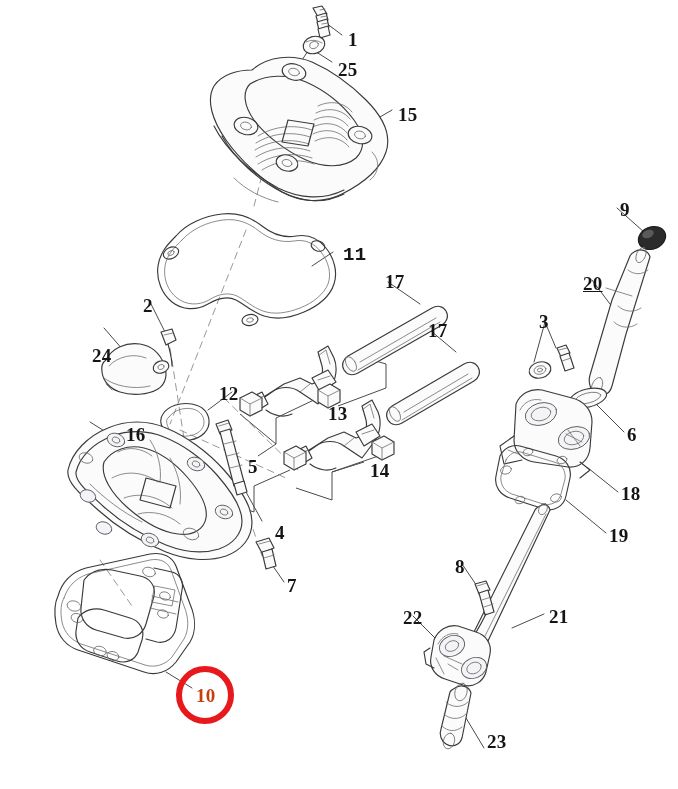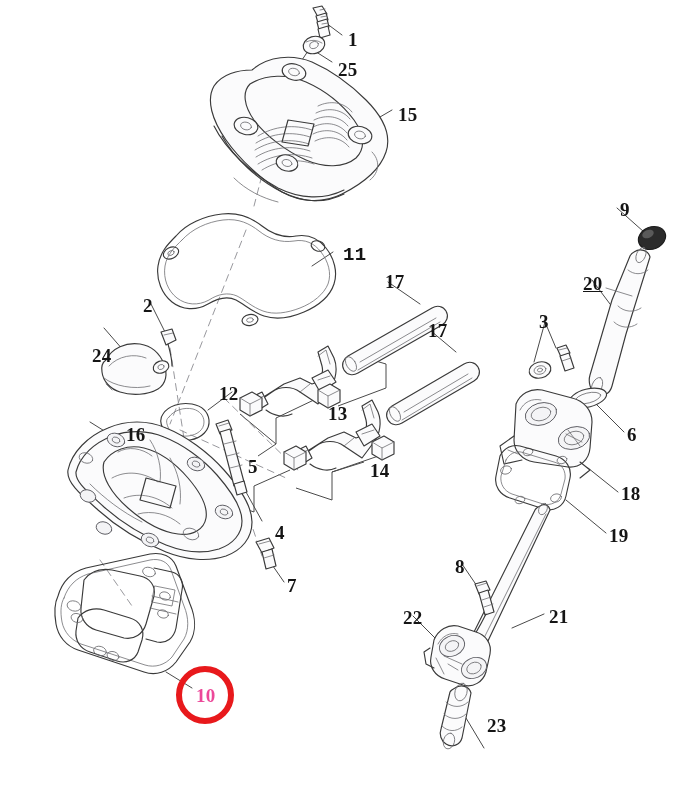--- a/index.html
+++ b/index.html
@@ -84,21 +84,21 @@
     font-family: "Liberation Serif", "DejaVu Serif", serif;
     font-weight: 700;
     font-size: 19px;
     color: #151515;
     line-height: 1;
     white-space: nowrap;
     letter-spacing: 0.3px;
     user-select: none;
   }
   .callout.highlighted {
-    color: #ec4899;
+    color: #c2410c;
   }
   #highlight-ring {
     position: absolute;
     border-radius: 50%;
     border: 6px solid #e8191c;
     box-sizing: border-box;
     background: transparent;
   }
 </style>
 </head>
@@ -702,17 +702,17 @@
   <div class="callout" style="left:248px; top:457px;">5</div>
   <div class="callout" style="left:370px; top:461px;">14</div>
   <div class="callout" style="left:621px; top:484px;">18</div>
   <div class="callout" style="left:275px; top:523px;">4</div>
   <div class="callout" style="left:609px; top:526px;text-align:right;">19</div>
   <div class="callout" style="left:287px; top:576px;">7</div>
   <div class="callout" style="left:455px; top:557px;">8</div>
   <div class="callout" style="left:549px; top:607px;text-align:center;">21</div>
   <div class="callout" style="left:403px; top:608px;">22</div>
   <div class="callout highlighted" style="left:196px; top:686px;">10</div>
-  <div class="callout" style="left:487px; top:716px;">23</div>
+  <div class="callout" style="left:487px; top:732px;">23</div>
 
   <div id="highlight-ring" style="left: 176px; top: 666px; width: 58px; height: 58px; border-color: rgb(232, 25, 28); border-width: 6px;"></div>
 
 </div>
 
 </body></html>

